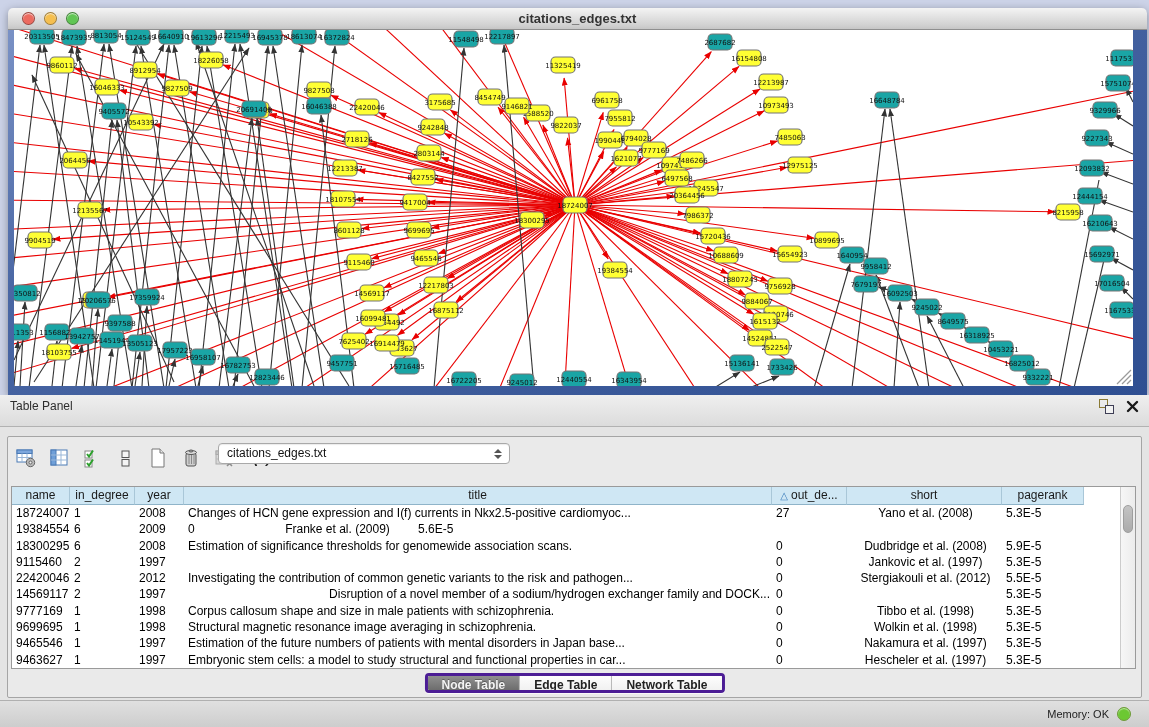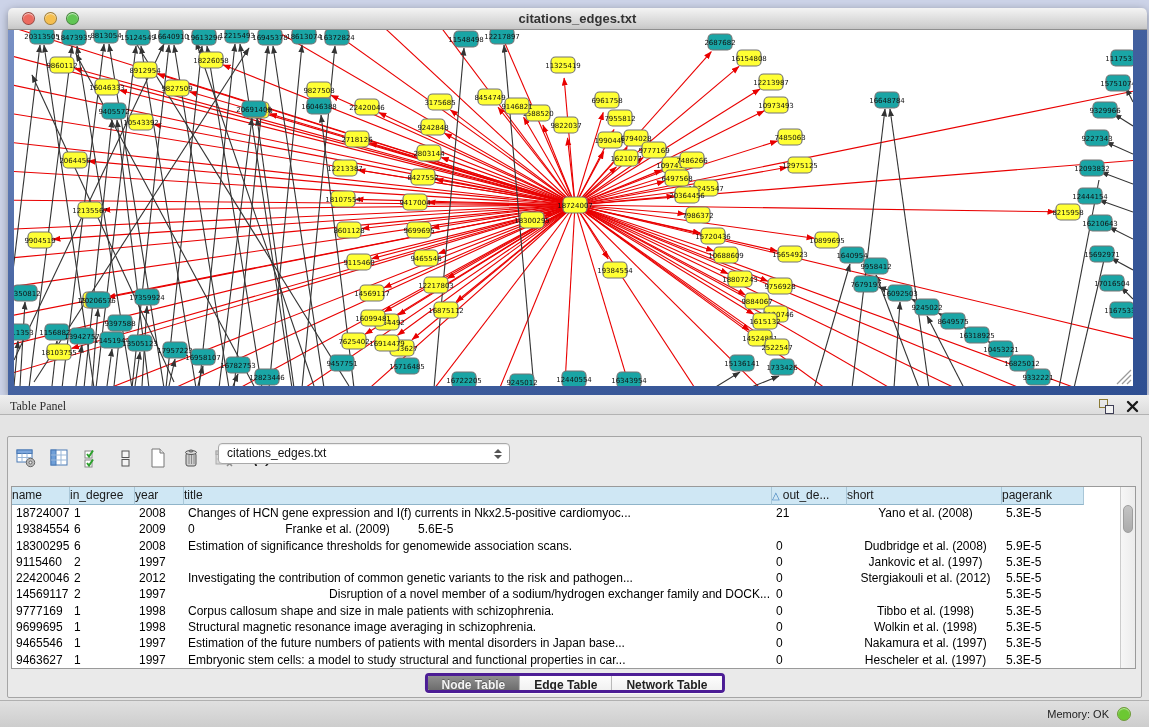--- a/index.html
+++ b/index.html
@@ -13,22 +13,22 @@
     background:linear-gradient(#f4f4f4,#d2d2d2 80%,#c6c6c6);border-bottom:1px solid #8f8f8f;}
   .traffic{position:absolute;top:4px;left:14px;display:flex;gap:9px;}
   .traffic .light{width:13px;height:13px;border-radius:50%;border:1px solid rgba(0,0,0,.35);
     box-shadow:inset 0 1px 1px rgba(255,255,255,.7);}
   .win-title{position:absolute;left:0;right:0;top:3px;text-align:center;font-size:13px;
     font-weight:600;color:#333;}
   .net-canvas{position:absolute;left:6px;top:22px;width:1119px;height:356px;background:#fff;overflow:hidden;}
   .net-canvas svg{display:block;}
   
   .table-panel{position:absolute;left:0;top:395px;width:1149px;height:305px;background:#e4e4e4;}
-  .panel-titlebar{position:absolute;left:0;top:0;width:100%;height:20px;
-    background:linear-gradient(#efefef,#dcdcdc);border-bottom:1px solid #b2b2b2;font-family:Liberation Serif, serif;}
+  .panel-titlebar{position:absolute;left:0;top:0;width:100%;height:32px;
+    background:linear-gradient(#efefef,#dcdcdc);border-bottom:1px solid #b2b2b2;}
   .panel-title{position:absolute;left:10px;top:4px;font-size:12px;color:#2e2e2e;}
   .panel-btns{position:absolute;right:10px;top:4px;display:flex;gap:12px;align-items:center;}
   .inner-box{position:absolute;left:7px;top:41px;width:1135px;height:262px;
     border:1px solid #a5a5a5;background:#eaeaea;border-radius:2px;}
   .toolbar{position:absolute;left:6px;top:8px;height:26px;display:flex;align-items:center;}
   .tbtn{display:inline-flex;align-items:center;justify-content:center;margin-right:9px;
     width:24px;height:24px;border-radius:3px;}
   .tbtn svg{display:block;}
   .fx{font-size:14px;font-style:italic;font-weight:700;color:#222;width:30px;}
   .combo{position:absolute;left:210px;top:6px;width:292px;height:21px;background:#fff;
@@ -38,21 +38,21 @@
     display:flex;flex-direction:column;justify-content:center;gap:2px;}
   .combo .stepper i{display:block;width:0;height:0;border-left:4px solid transparent;
     border-right:4px solid transparent;}
   .combo .stepper .up{border-bottom:4px solid #555;}
   .combo .stepper .dn{border-top:4px solid #555;}
   
   .tableWrap{position:absolute;left:3px;top:49px;width:1125px;height:183px;background:#fff;
     border:1px solid #9a9a9a;overflow:hidden;}
   .thead{display:flex;height:18px;}
   .thead .hc{background:#cfe7f4;border-right:1px solid #a9c7d8;border-bottom:1px solid #8fb4c9;
-    font-size:12px;color:#1a1a1a;text-align:left;line-height:17px;overflow:hidden;white-space:nowrap;}
+    font-size:12px;color:#1a1a1a;text-align:center;line-height:17px;overflow:hidden;white-space:nowrap;}
   .thead .hc.blank{background:transparent;border-right:none;border-bottom:none;}
   .sortTri{color:#3b7dbb;font-size:10px;margin-right:3px;}
   .trow{display:flex;height:16.3px;font-size:12px;color:#000;}
   .trow .tc{overflow:hidden;white-space:nowrap;padding:0 2px 0 4px;line-height:16px;}
   .vScroll{position:absolute;right:0;top:0;width:15px;height:100%;
     background:linear-gradient(90deg,#f6f6f6,#ececec);border-left:1px solid #cccccc;}
   .vScroll .thumb{position:absolute;left:2px;top:18px;width:10px;height:28px;border-radius:6px;
     background:linear-gradient(#c4c4c4,#ababab);border:1px solid #9e9e9e;}
   
   .tabs{position:absolute;left:50%;transform:translateX(-50%);top:236px;display:flex;height:20px;
@@ -896,21 +896,21 @@
           <span class="hc" style="width: 155px;">short</span>
           <span class="hc" style="width: 82px;">pagerank</span>
           <span class="hc blank" style="width: 38px;"></span>
         </div>
       <div id="tbody">
           <div class="trow">
             <span class="tc" style="width: 58px; text-align: left;">18724007</span>
             <span class="tc" style="width: 65px; text-align: left;">1</span>
             <span class="tc" style="width: 49px; text-align: left;">2008</span>
             <span class="tc" style="width: 588px; text-align: left;">Changes of HCN gene expression and I(f) currents in Nkx2.5-positive cardiomyoc...</span>
-            <span class="tc" style="width: 75px; text-align: left;">21</span>
+            <span class="tc" style="width: 75px; text-align: left;">27</span>
             <span class="tc" style="width: 155px; text-align: center;">Yano et al. (2008)</span>
             <span class="tc" style="width: 82px; text-align: left;">5.3E-5</span>
             <span class="tc" style="width: 38px; text-align: left;"></span>
           </div>
           <div class="trow">
             <span class="tc" style="width: 58px; text-align: left;">19384554</span>
             <span class="tc" style="width: 65px; text-align: left;">6</span>
             <span class="tc" style="width: 49px; text-align: left;">2009</span>
             <span class="tc" style="width: 75px; text-align: left;">0</span>
             <span class="tc" style="width: 155px; text-align: center;">Franke et al. (2009)</span>

